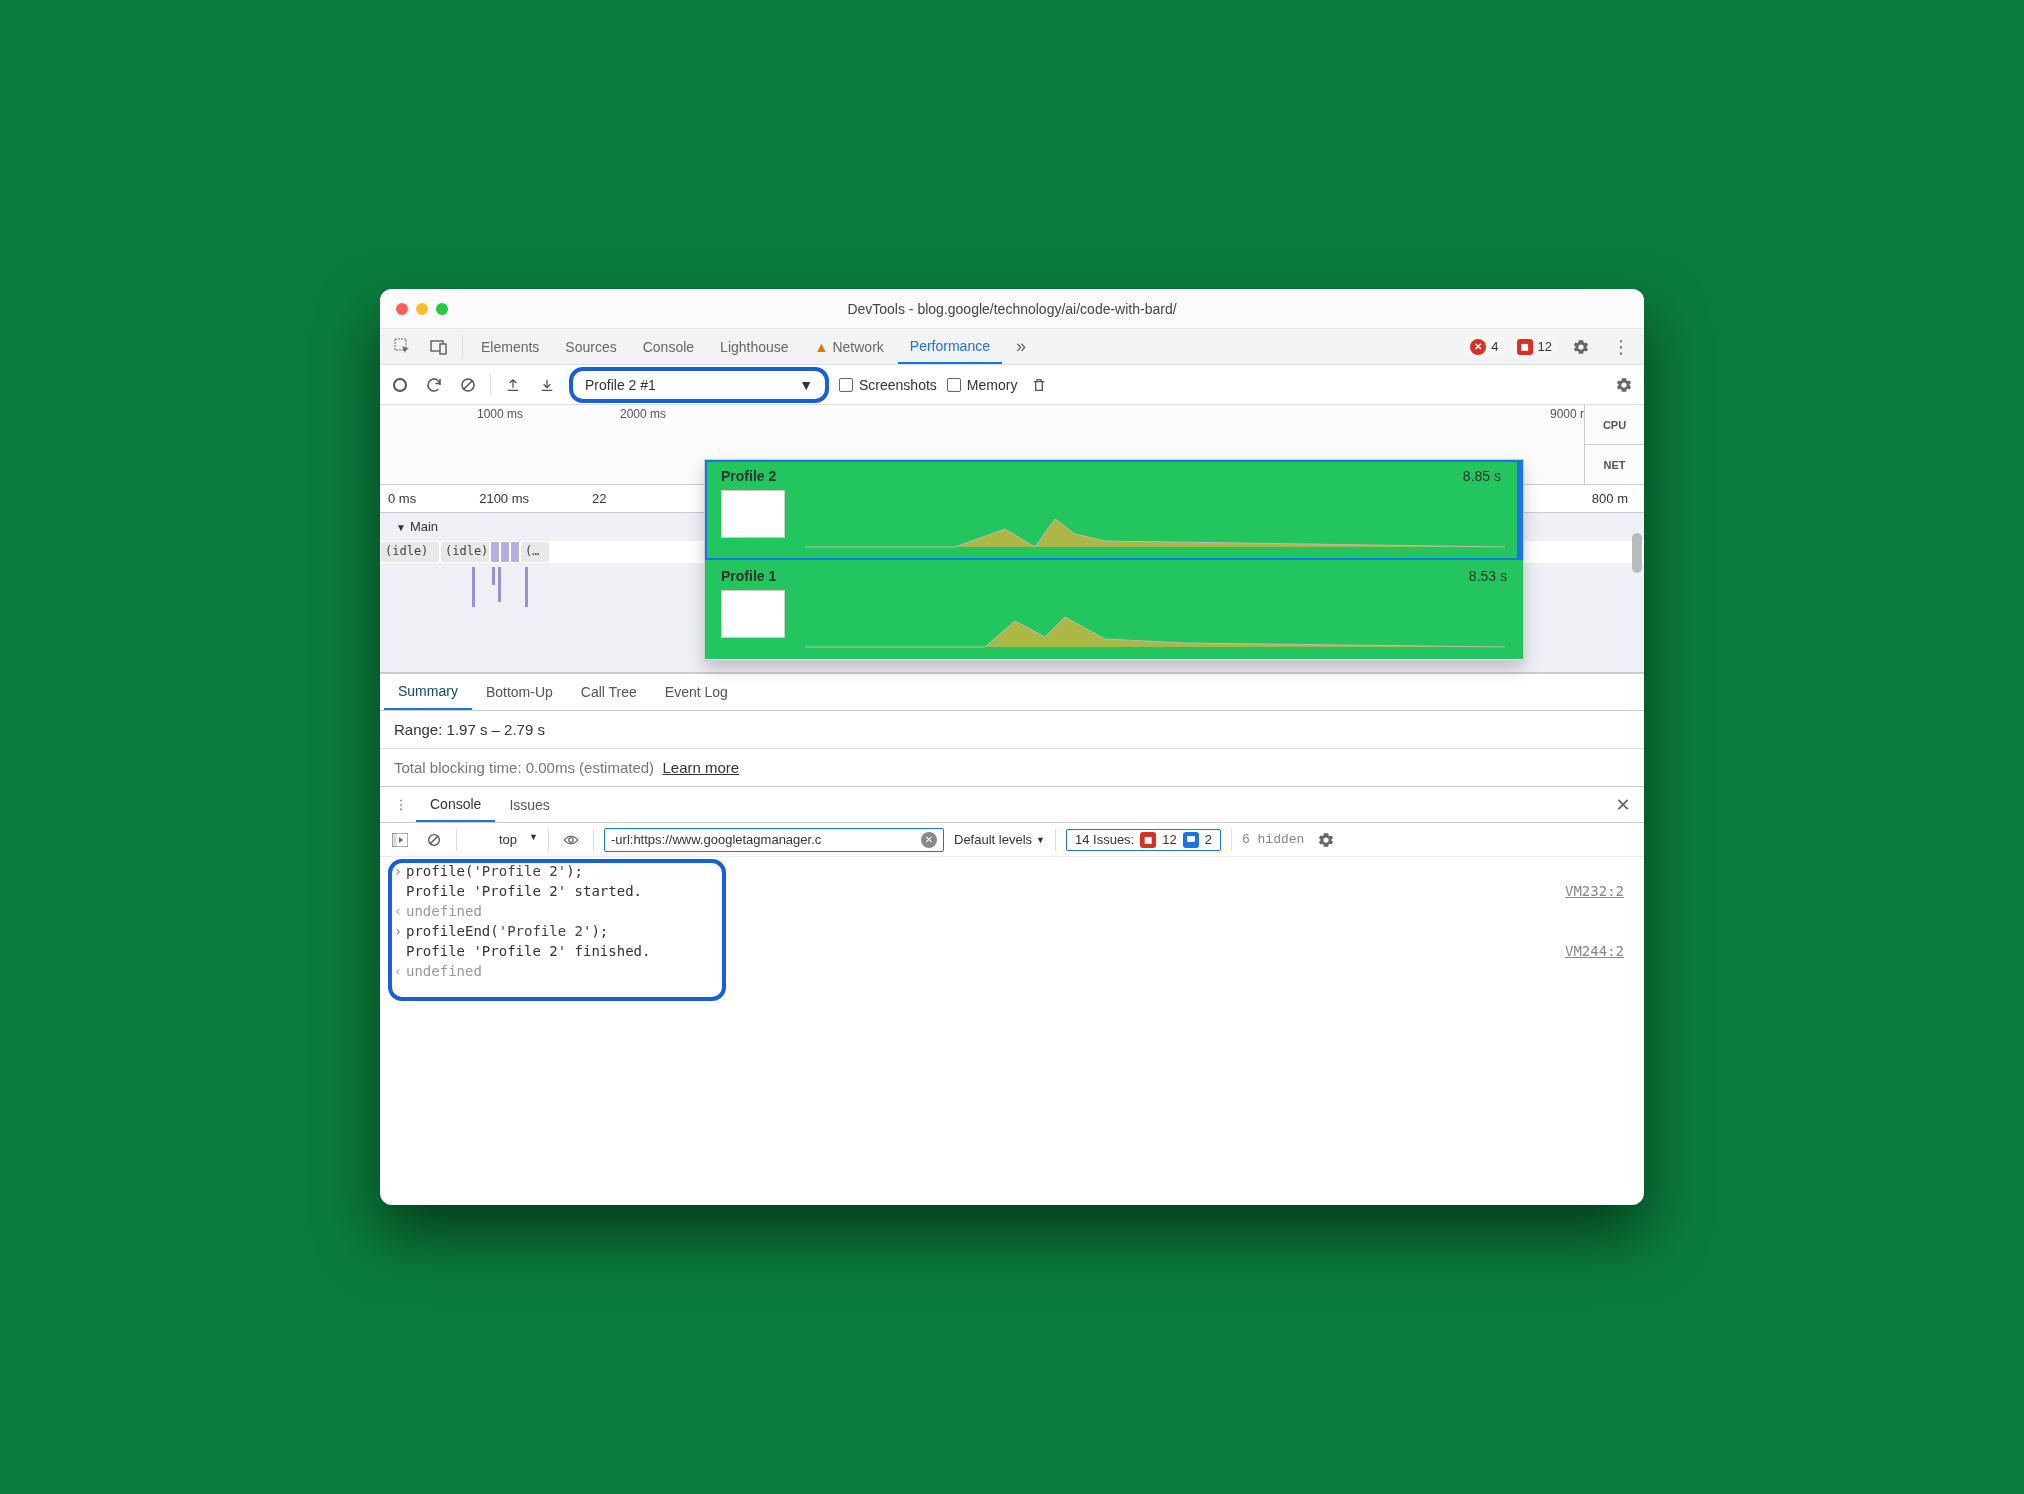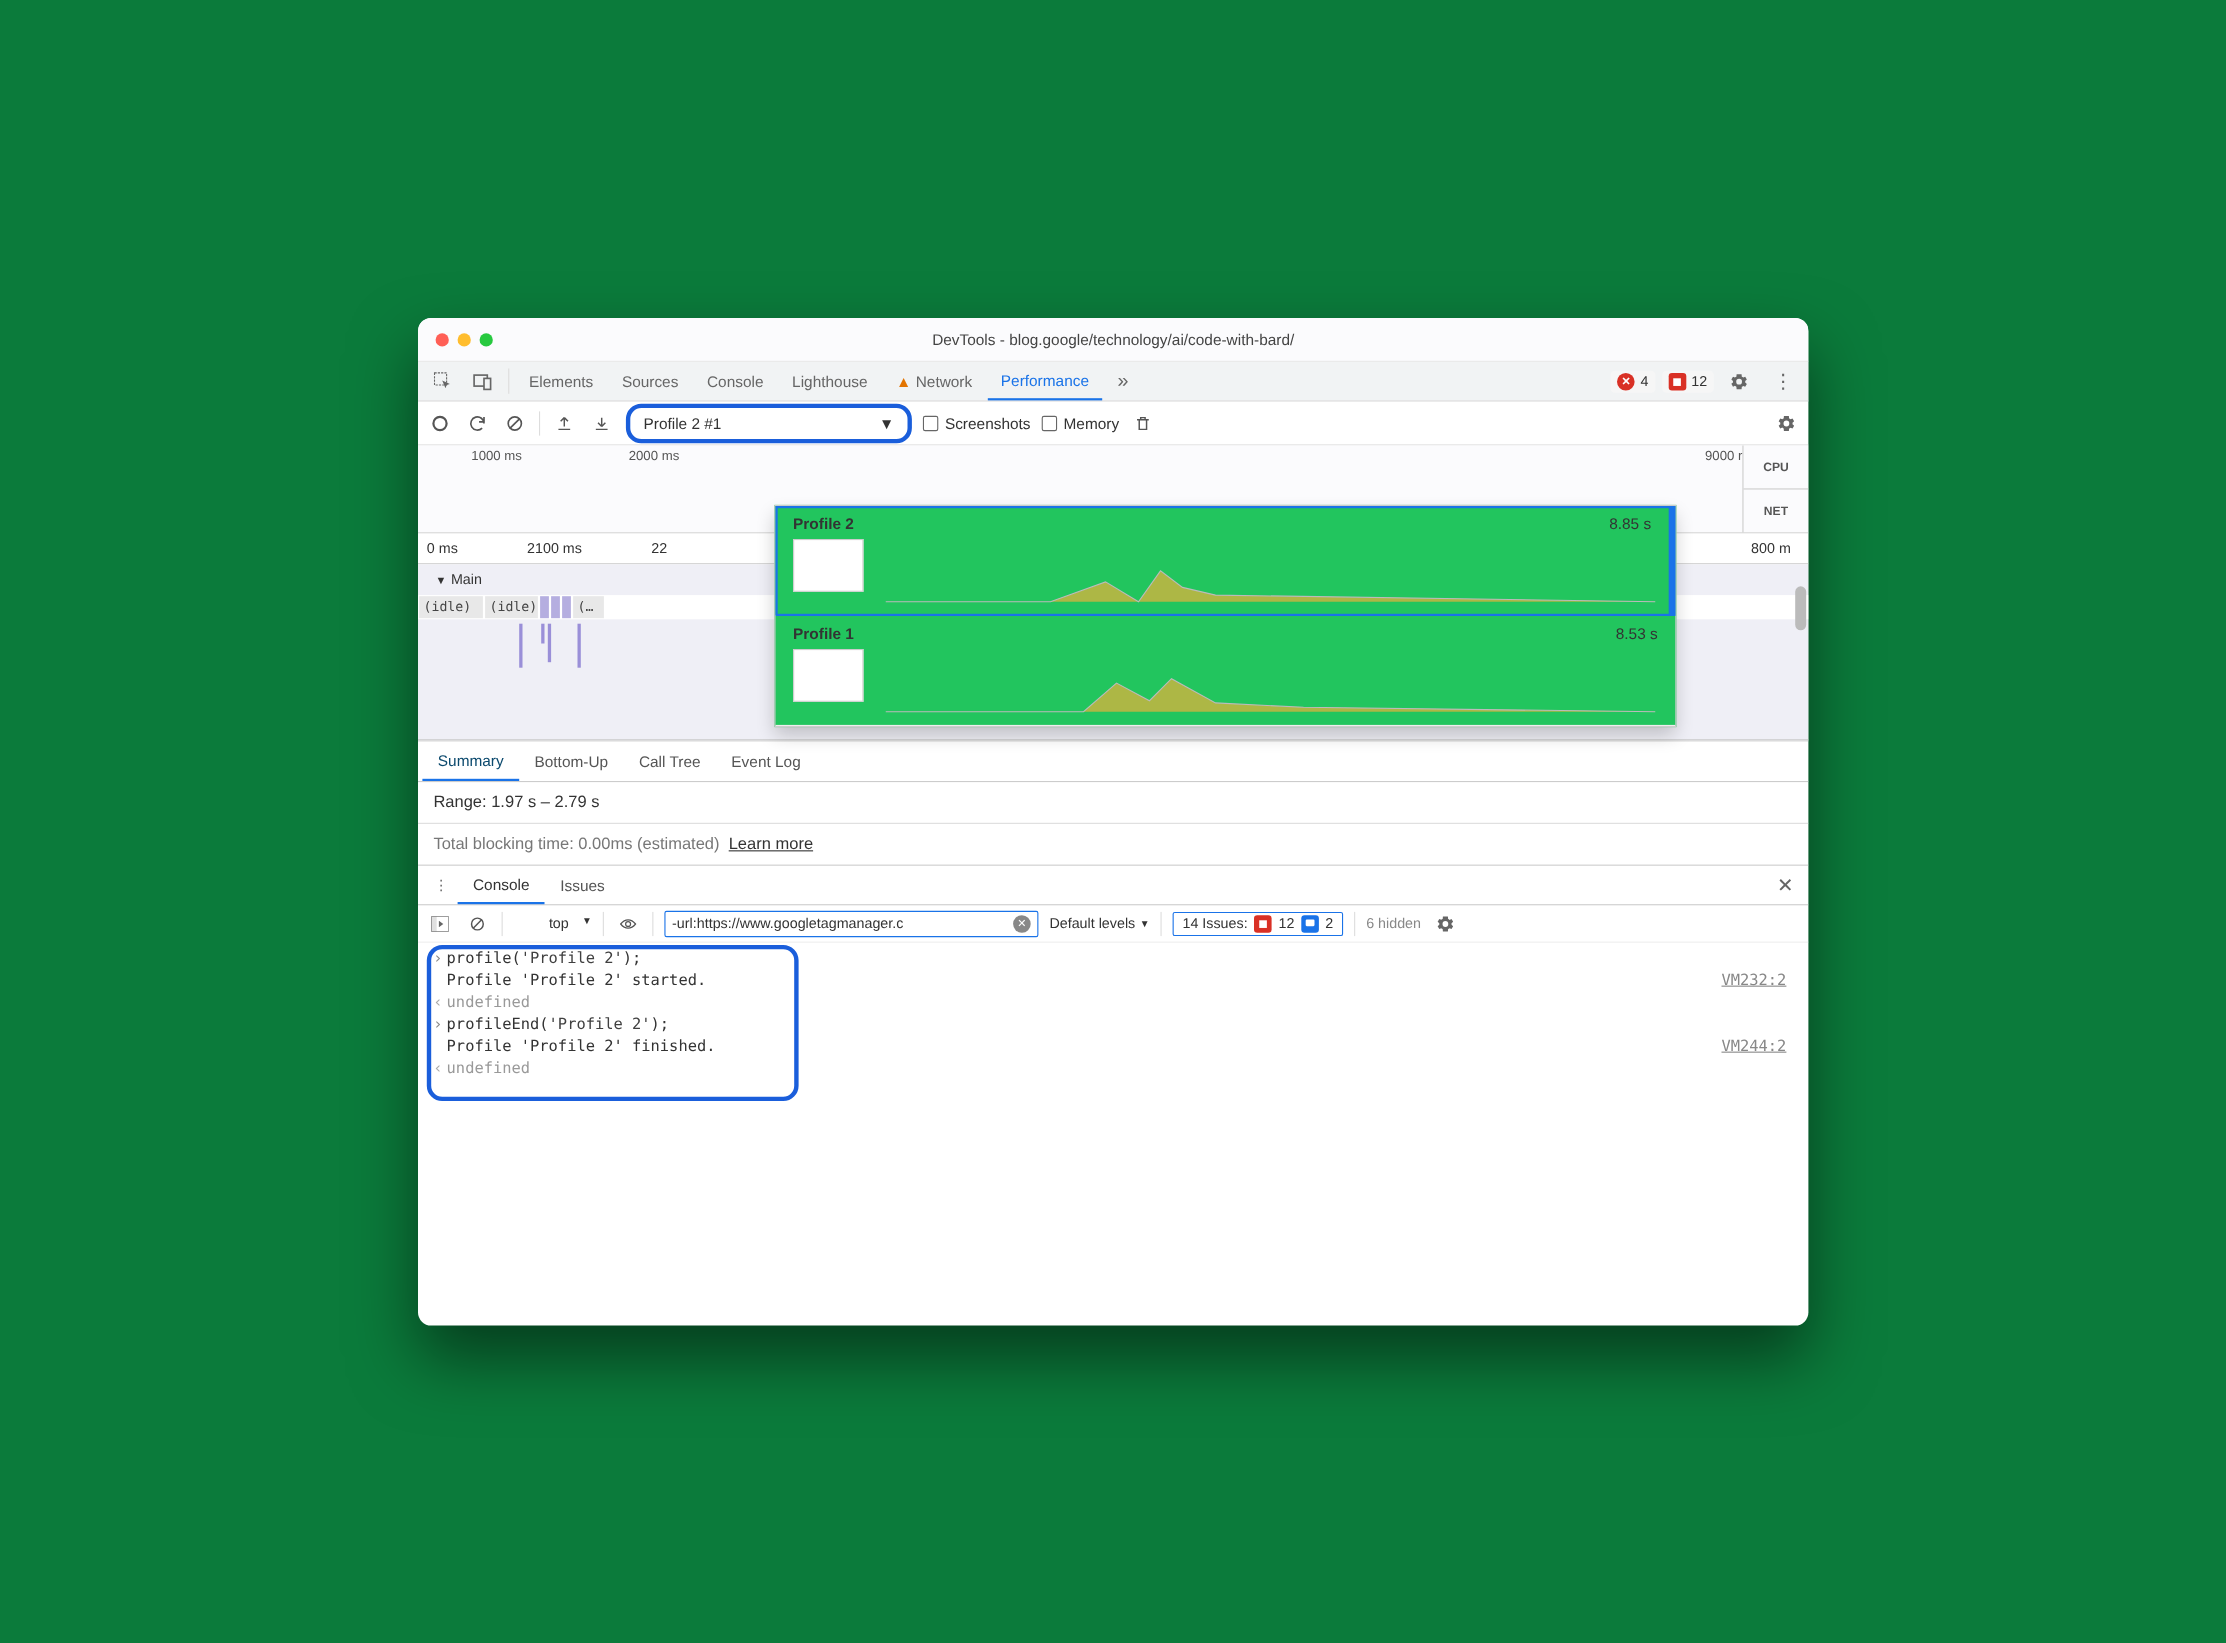--- a/index.html
+++ b/index.html
@@ -23,21 +23,21 @@
   .toolbar2 { height:40px; border-bottom:1px solid #ddd; display:flex; align-items:center; padding:0 8px; gap:10px; position:relative; }
   .tb-btn { width:24px; height:24px; display:flex; align-items:center; justify-content:center; color:#555; }
   .record-dot{ width:14px; height:14px; border:2px solid #555; border-radius:50%; }
   .tb-sep{width:1px;height:22px;background:#ddd;}
   .profile-sel { width:260px; height:36px; border:4px solid #1a5edb; border-radius:14px; display:flex; align-items:center; padding:0 12px; font-size:14px; color:#333; justify-content:space-between;}
   .chk { width:14px; height:14px; border:1.5px solid #666; border-radius:2px; display:inline-block; margin-right:6px; vertical-align:-2px;}
   .overview { height:80px; border-bottom:1px solid #ccc; display:flex; position:relative; background:#fbfbfd;}
   .ov-labels { position:absolute; right:0; top:0; width:60px; height:100%; border-left:1px solid #ccc; font-size:11px; font-weight:600; color:#555; }
   .ov-labels div{height:40px; display:flex; align-items:center; justify-content:center; border-bottom:1px solid #ccc;}
   .ov-ticks{position:absolute; top:2px; left:0; right:60px; display:flex; font-size:12px; color:#555;}
-  .ov-ticks span{flex:1; text-align:center;}
+  .ov-ticks span{flex:1; text-align:right;}
   .dropdown { position:absolute; top:170px; left:324px; width:820px; background:#22c55e; border:1px solid #ccc; box-shadow:0 8px 16px rgba(0,0,0,.2); z-index:100; font-size:14px;}
   .dd-item { height:100px; border-bottom:1px solid #eee; padding:8px 16px; display:flex; flex-direction:column; position:relative;}
   .dd-item.sel{outline:2px solid #1a73e8; outline-offset:-2px; border-right:6px solid #1a73e8;}
   .dd-head{display:flex; justify-content:space-between; font-weight:bold; color:#333;}
   .dd-thumb{width:64px; height:48px; border:1px solid #ccc; margin-top:6px; background:#fff;}
   .dd-chart{position:absolute; left:100px; right:20px; bottom:10px; height:40px;}
   .timeline-ruler { height:28px; border-bottom:1px solid #ccc; display:flex; font-size:13px; color:#333; align-items:center; padding-left:8px; gap:63px; position:relative; background:#fff;}
   .timeline-ruler .rt{position:absolute; right:16px;}
   .flame { height:160px; background:#efeff6; position:relative; border-bottom:1px solid #ccc;}
   .main-label{position:absolute; top:6px; left:16px; font-size:13px; color:#333;}
@@ -308,21 +308,21 @@
         <span>12</span>
       <span class="sq msg">
           <svg width="10" height="10" viewBox="0 0 10 10">
             <rect width="10" height="7" fill="#fff" opacity="0"></rect>
             <rect x="1" y="1" width="8" height="6" rx="1" fill="#fff"></rect>
           </svg>
         </span>
         <span>2</span>
     </div>
     <div class="tb-sep"></div>
-    <span style="color:#888;">6 hidden</span>
+    <span style="color:#888;font-family:Liberation Mono, monospace;">6 hidden</span>
     <div class="tb-btn">
       <svg width="18" height="18" viewBox="0 0 24 24">
           <path fill="#666" d="M19.4 13a7.5 7.5 0 000-2l2-1.6-2-3.4-2.4 1a7 7 0 00-1.7-1L15 3H9l-.3 2.9a7 7 0 00-1.7 1l-2.4-1-2 3.4L4.6 11a7.5 7.5 0 000 2l-2 1.6 2 3.4 2.4-1a7 7 0 001.7 1L9 21h6l.3-2.9a7 7 0 001.7-1l2.4 1 2-3.4zM12 15.5A3.5 3.5 0 1115.5 12 3.5 3.5 0 0112 15.5z"></path>
         </svg>
     </div>
   </div>
 
   <div class="console-body">
     <div class="hl-box"></div>
     <div class="cl">

